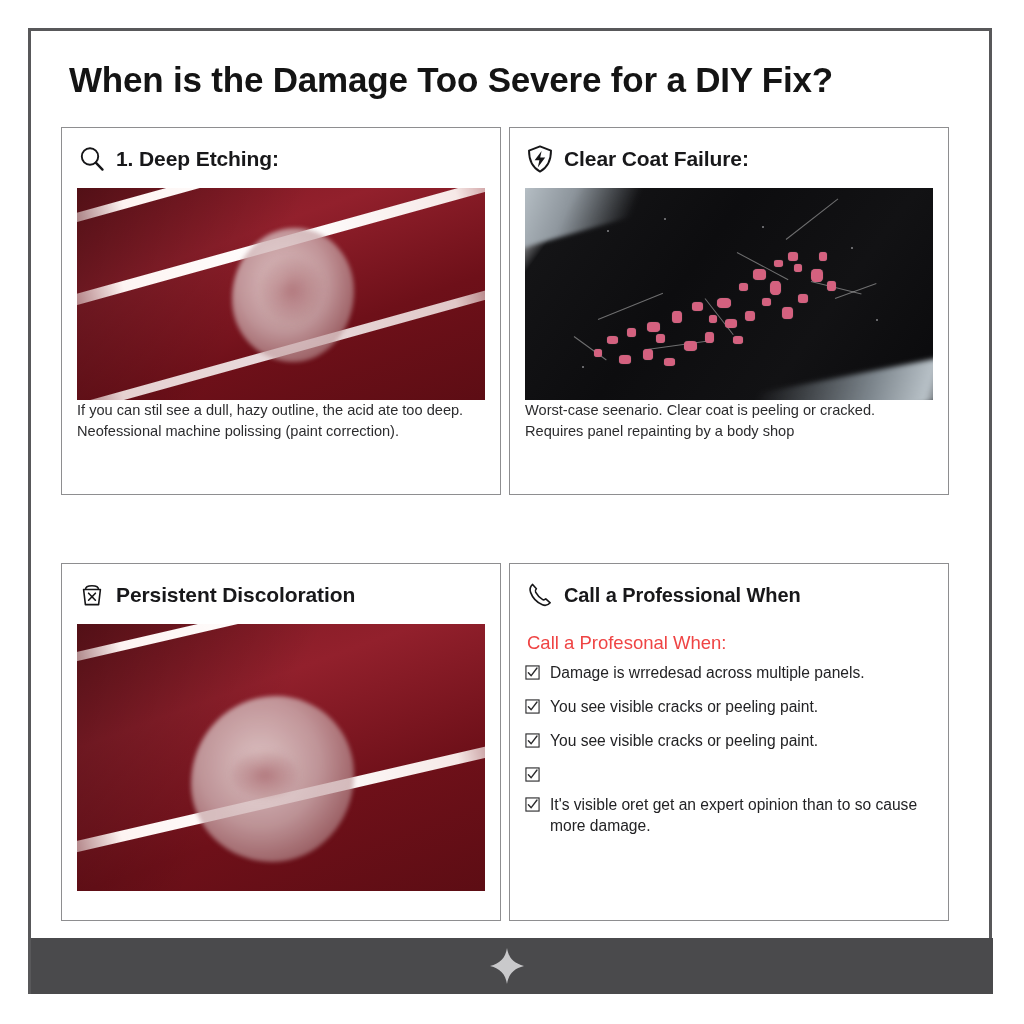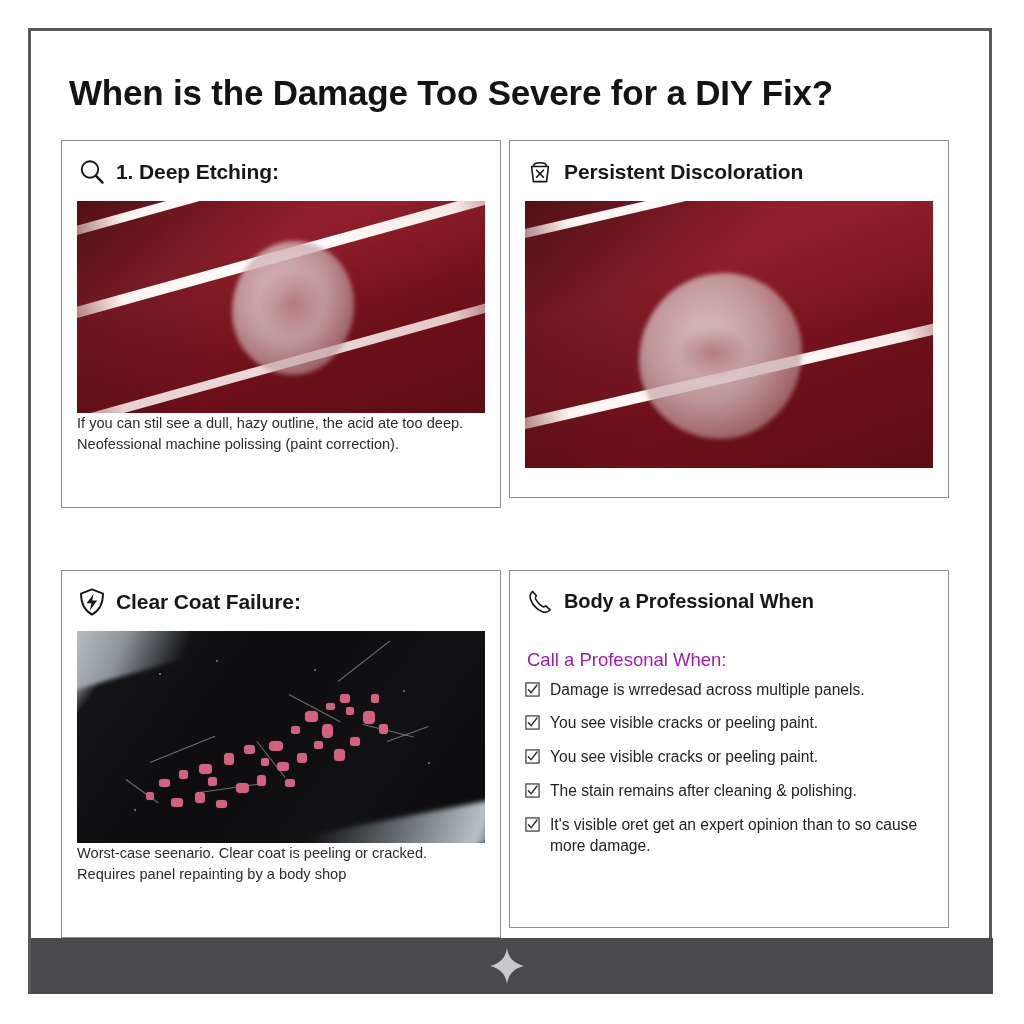--- a/index.html
+++ b/index.html
@@ -26,21 +26,21 @@
     background: #ffffff;
     display: flex;
     flex-direction: column;
   }
 
   .title {
     font-size: 35px;
     font-weight: bold;
     color: #141414;
     letter-spacing: -0.2px;
-    padding: 41px 0 0 38px;
+    padding: 28px 0 0 38px;
     line-height: 1.2;
     white-space: nowrap;
   }
 
   .grid {
     flex: 1;
     display: grid;
     grid-template-columns: 1fr 1fr;
     grid-template-rows: 1fr 1fr;
     column-gap: 47px;
@@ -155,22 +155,22 @@
 
   .caption {
     font-size: 14.6px;
     line-height: 1.46;
     color: #2c2c2e;
   }
 
   
   .check-head {
     font-size: 18.5px;
-    color: #a21caf;
-    margin: 18px 0 9px 2px;
+    color: #ef4444;
+    margin: 8px 0 9px 2px;
   }
   .check-list {
     list-style: none;
     margin: 0;
     padding: 0;
   }
   .check-list li {
     display: flex;
     align-items: flex-start;
     gap: 10px;
@@ -222,38 +222,20 @@
         <span class="card-title">1. Deep Etching:</span>
       </div>
       <div class="photo paint-red">
         <div class="streak" style="left:-14%;top:-16%;width:132%;height:9px;transform:rotate(-15.5deg);"></div>
         <div class="streak" style="left:-14%;top:22%;width:132%;height:11px;transform:rotate(-15.5deg);"></div>
         <div class="streak" style="left:-14%;top:74%;width:132%;height:9px;transform:rotate(-15.5deg);opacity:.85;"></div>
         <div class="blob" style="left:38%;top:19%;width:30%;height:63%;"></div>
         <div class="blob-core" style="left:45%;top:33%;width:15%;height:30%;"></div>
       </div>
       <div class="caption">If you can stil see a dull, hazy outline, the acid ate too deep. Neofessional machine polissing (paint correction).</div>
-    </div>
-
-    <div class="card r2">
-      <div class="card-head">
-        <svg class="ic" width="30" height="30" viewBox="0 0 30 30">
-          <path d="M8.5 9.5 C8.5 4.6 21.5 4.6 21.5 9.5" fill="none" stroke="#161618" stroke-width="1.5"></path>
-          <path d="M6.6 9.5 L23.4 9.5 L21.6 24.6 L8.4 24.6 Z" fill="none" stroke="#161618" stroke-width="1.6" stroke-linejoin="round"></path>
-          <line x1="11.6" y1="13.2" x2="18.4" y2="20.2" stroke="#161618" stroke-width="1.6" stroke-linecap="round"></line>
-          <line x1="18.4" y1="13.2" x2="11.6" y2="20.2" stroke="#161618" stroke-width="1.6" stroke-linecap="round"></line>
-        </svg>
-        <span class="card-title">Persistent Discoloration</span>
-      </div>
-      <div class="photo tall paint-red">
-        <div class="streak" style="left:-14%;top:-8%;width:132%;height:9px;transform:rotate(-13deg);"></div>
-        <div class="streak" style="left:-14%;top:63%;width:132%;height:11px;transform:rotate(-13deg);"></div>
-        <div class="blob" style="left:28%;top:27%;width:40%;height:62%;"></div>
-        <div class="blob-core" style="left:38%;top:48%;width:16%;height:17%;"></div>
-      </div>
     </div>
 
     <div class="card r1">
       <div class="card-head">
         <svg class="ic" width="30" height="30" viewBox="0 0 30 30">
           <path d="M15 2.4 L26 6.6 C26 16.4 21.8 24 15 27.6 C8.2 24 4 16.4 4 6.6 Z" fill="none" stroke="#161618" stroke-width="1.9" stroke-linejoin="round"></path>
           <path d="M16.6 7 L9.6 16.2 L14.4 16.2 L12.8 23.4 L20.2 13.6 L15.2 13.6 Z" fill="#161618"></path>
         </svg>
         <span class="card-title">Clear Coat Failure:</span>
       </div>
@@ -303,23 +285,41 @@
         <div class="speck" style="left:80%;top:28%;"></div>
         <div class="speck" style="left:14%;top:84%;"></div>
         <div class="speck" style="left:86%;top:62%;"></div>
       </div>
       <div class="caption">Worst-case seenario. Clear coat is peeling or cracked. Requires panel repainting by a body shop</div>
     </div>
 
     <div class="card r2">
       <div class="card-head">
         <svg class="ic" width="30" height="30" viewBox="0 0 30 30">
+          <path d="M8.5 9.5 C8.5 4.6 21.5 4.6 21.5 9.5" fill="none" stroke="#161618" stroke-width="1.5"></path>
+          <path d="M6.6 9.5 L23.4 9.5 L21.6 24.6 L8.4 24.6 Z" fill="none" stroke="#161618" stroke-width="1.6" stroke-linejoin="round"></path>
+          <line x1="11.6" y1="13.2" x2="18.4" y2="20.2" stroke="#161618" stroke-width="1.6" stroke-linecap="round"></line>
+          <line x1="18.4" y1="13.2" x2="11.6" y2="20.2" stroke="#161618" stroke-width="1.6" stroke-linecap="round"></line>
+        </svg>
+        <span class="card-title">Persistent Discoloration</span>
+      </div>
+      <div class="photo tall paint-red">
+        <div class="streak" style="left:-14%;top:-8%;width:132%;height:9px;transform:rotate(-13deg);"></div>
+        <div class="streak" style="left:-14%;top:63%;width:132%;height:11px;transform:rotate(-13deg);"></div>
+        <div class="blob" style="left:28%;top:27%;width:40%;height:62%;"></div>
+        <div class="blob-core" style="left:38%;top:48%;width:16%;height:17%;"></div>
+      </div>
+    </div>
+
+    <div class="card r2">
+      <div class="card-head">
+        <svg class="ic" width="30" height="30" viewBox="0 0 30 30">
           <path d="M7.6 4.4 C5.2 6.6 4.4 9.2 5.6 12.4 C7.4 17.4 12.2 22.6 17.4 24.8 C20.4 26 23 25.2 25.2 22.8 L20.8 18.8 C19.6 20 18.6 20.2 17.4 19.4 C14.8 17.8 12 14.8 10.6 12.2 C9.9 11 10.2 10 11.4 8.8 Z" fill="none" stroke="#161618" stroke-width="1.6" stroke-linejoin="round"></path>
         </svg>
-        <span class="card-title small">Body a Professional When</span>
+        <span class="card-title small">Call a Professional When</span>
       </div>
       <div class="check-head">Call a Profesonal When:</div>
       <ul class="check-list">
         <li>
           <svg class="cbox" width="15" height="15" viewBox="0 0 16 16">
             <rect x="1" y="1" width="14" height="14" fill="none" stroke="#2a2a2c" stroke-width="1.2"></rect>
             <path d="M3.6 8.2 L6.6 11.4 L12.8 3.2" fill="none" stroke="#2a2a2c" stroke-width="1.5" stroke-linecap="round" stroke-linejoin="round"></path>
           </svg>
           <span>Damage is wrredesad across multiple panels.</span>
         </li>
@@ -335,21 +335,20 @@
             <rect x="1" y="1" width="14" height="14" fill="none" stroke="#2a2a2c" stroke-width="1.2"></rect>
             <path d="M3.6 8.2 L6.6 11.4 L12.8 3.2" fill="none" stroke="#2a2a2c" stroke-width="1.5" stroke-linecap="round" stroke-linejoin="round"></path>
           </svg>
           <span>You see visible cracks or peeling paint.</span>
         </li>
         <li>
           <svg class="cbox" width="15" height="15" viewBox="0 0 16 16">
             <rect x="1" y="1" width="14" height="14" fill="none" stroke="#2a2a2c" stroke-width="1.2"></rect>
             <path d="M3.6 8.2 L6.6 11.4 L12.8 3.2" fill="none" stroke="#2a2a2c" stroke-width="1.5" stroke-linecap="round" stroke-linejoin="round"></path>
           </svg>
-          <span>The stain remains after cleaning &amp; polishing.</span>
         </li>
         <li>
           <svg class="cbox" width="15" height="15" viewBox="0 0 16 16">
             <rect x="1" y="1" width="14" height="14" fill="none" stroke="#2a2a2c" stroke-width="1.2"></rect>
             <path d="M3.6 8.2 L6.6 11.4 L12.8 3.2" fill="none" stroke="#2a2a2c" stroke-width="1.5" stroke-linecap="round" stroke-linejoin="round"></path>
           </svg>
           <span>It's visible oret get an expert opinion than to so cause more damage.</span>
         </li>
       </ul>
     </div>

